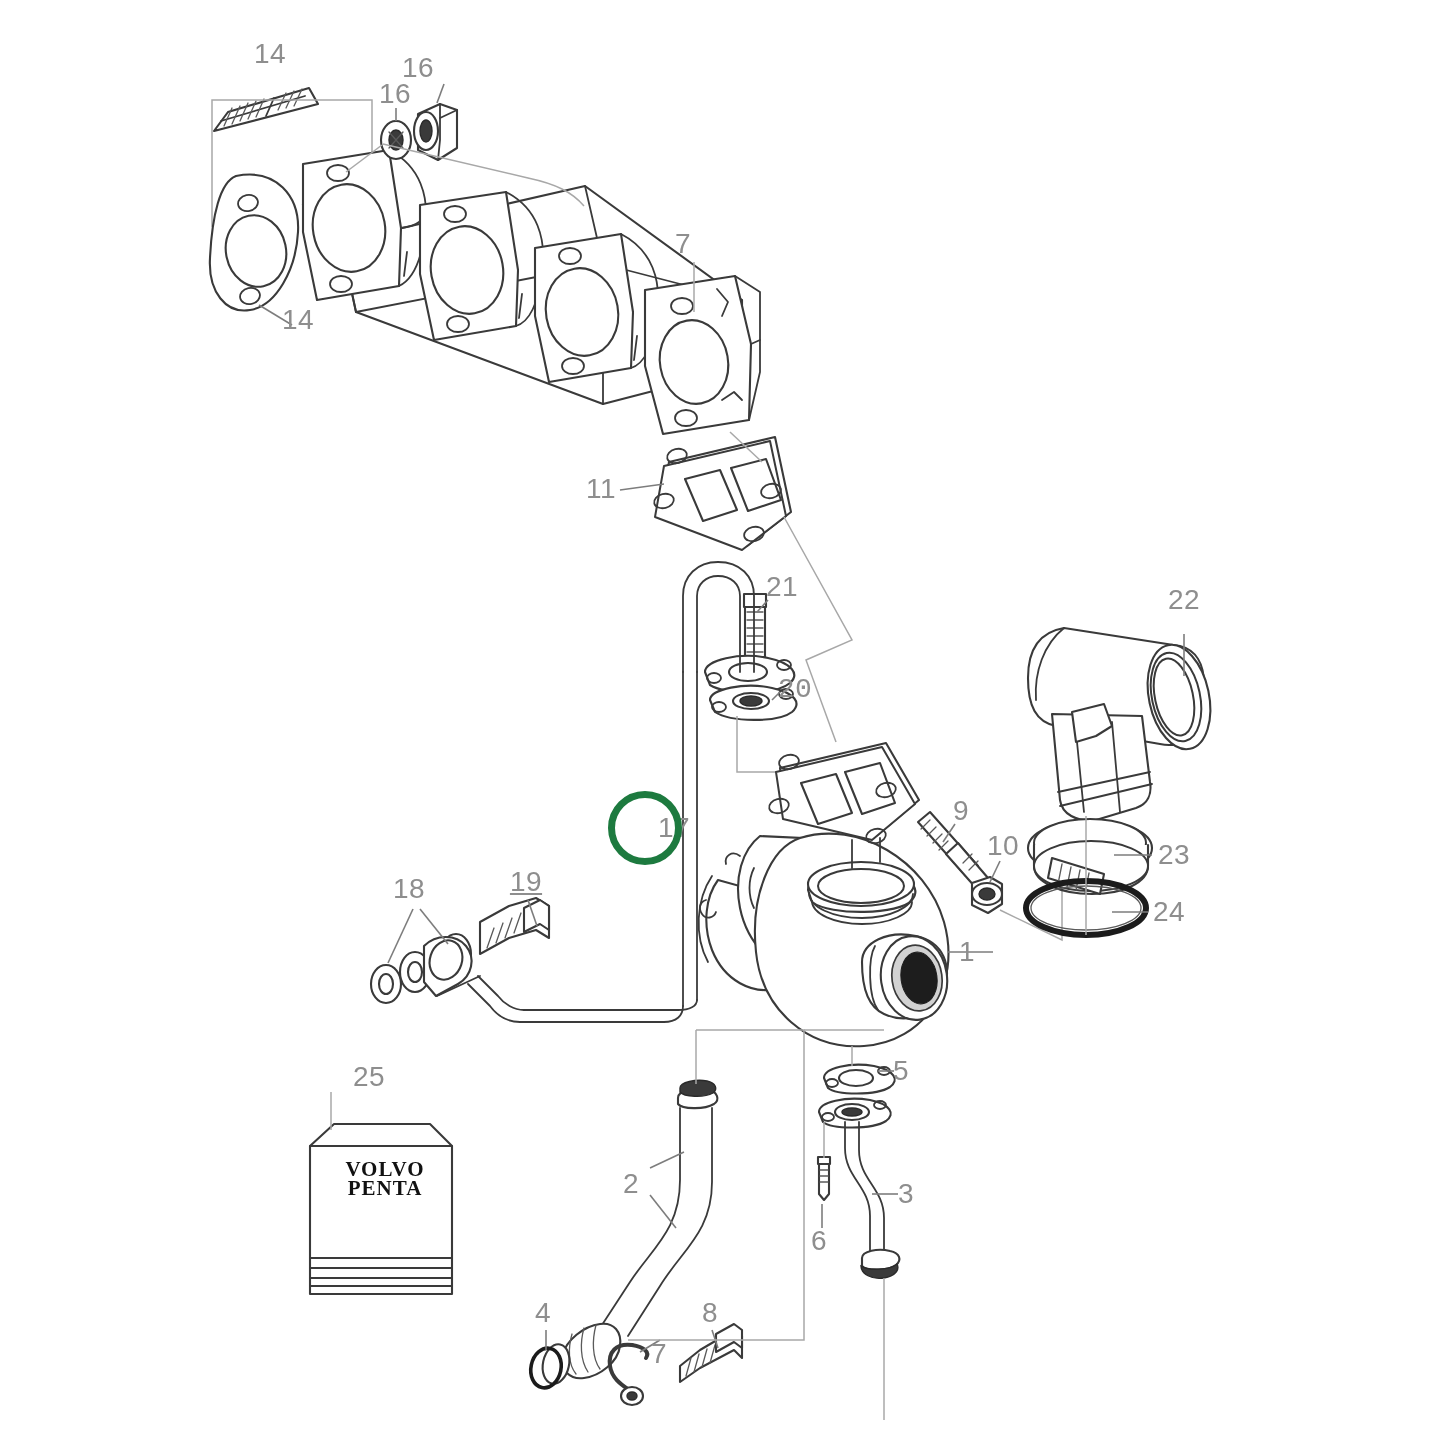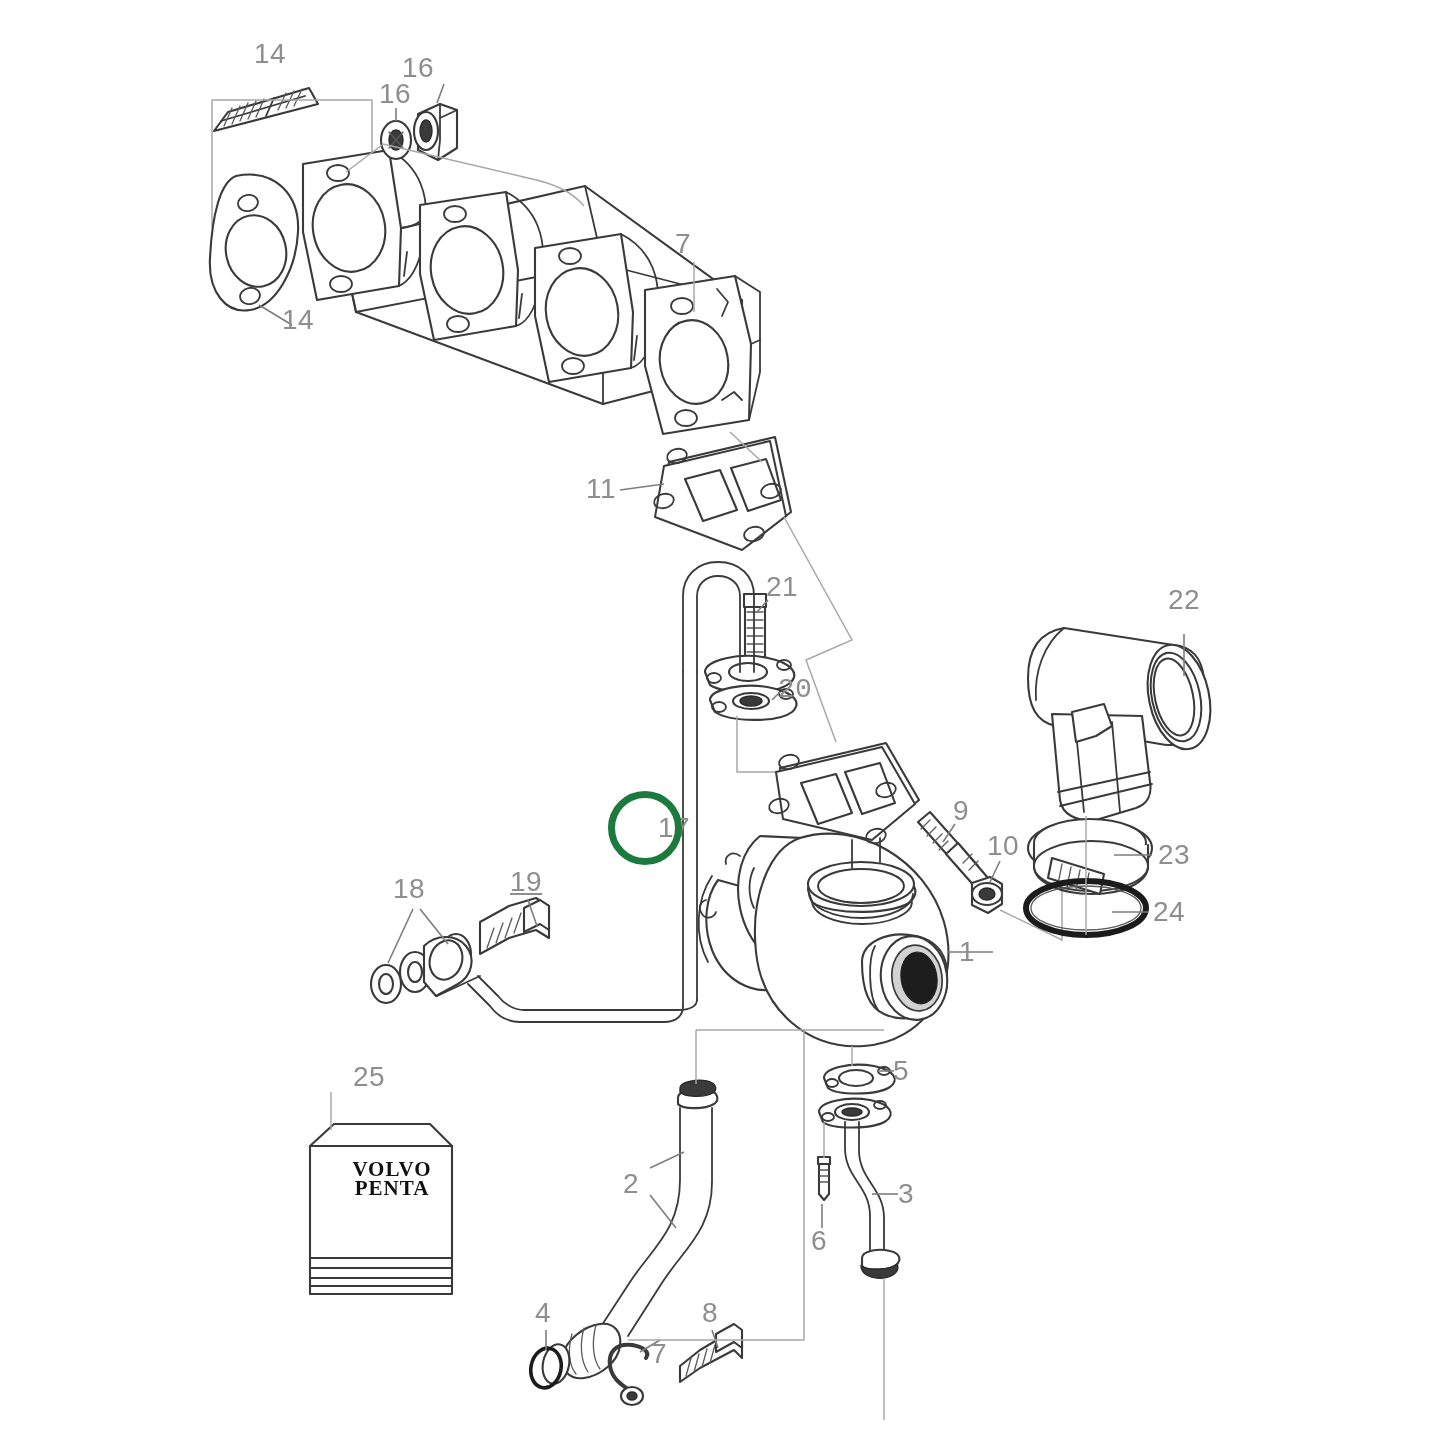--- a/index.html
+++ b/index.html
@@ -402,18 +402,18 @@
   <div class="callout" title="banjo-bolt" style="left: 526px; top: 882px; transform: translate(-50%, -50%); text-decoration: underline;">19</div>
   <div class="callout" title="flange-gasket" style="left: 795px; top: 690px; transform: translate(-50%, -50%); font-family: Liberation Mono, monospace;">20</div>
   <div class="callout" title="flange-screw" style="left: 782px; top: 587px; transform: translate(-50%, -50%);">21</div>
   <div class="callout" title="exhaust-elbow" style="left: 1184px; top: 600px; transform: translate(-50%, -50%);">22</div>
   <div class="callout" title="hose-clamp" style="left: 1174px; top: 855px; transform: translate(-50%, -50%);">23</div>
   <div class="callout" title="o-ring" style="left: 1169px; top: 912px; transform: translate(-50%, -50%);">24</div>
   <div class="callout" title="gasket-kit" style="left: 331px; top: 1077px; transform: translate(-50%, -50%); margin-left: 38px;">25</div>
 
   <div class="hl-ring" id="hl" style="left: 608px; top: 791px; width: 74px; height: 74px; border: 7px solid rgb(29, 122, 63);"></div>
 
-  <div class="logo-box" id="logo" style="left: 332px; top: 1160px; width: 120px;">
+  <div class="logo-box" id="logo" style="left: 325px; top: 1160px; width: 120px;">
     <div class="logo-txt" style="font-size:21px;">VOLVO</div>
     <div class="logo-txt" style="font-size:21px;">PENTA</div>
   </div>
 
 </div>
 
 </body></html>

